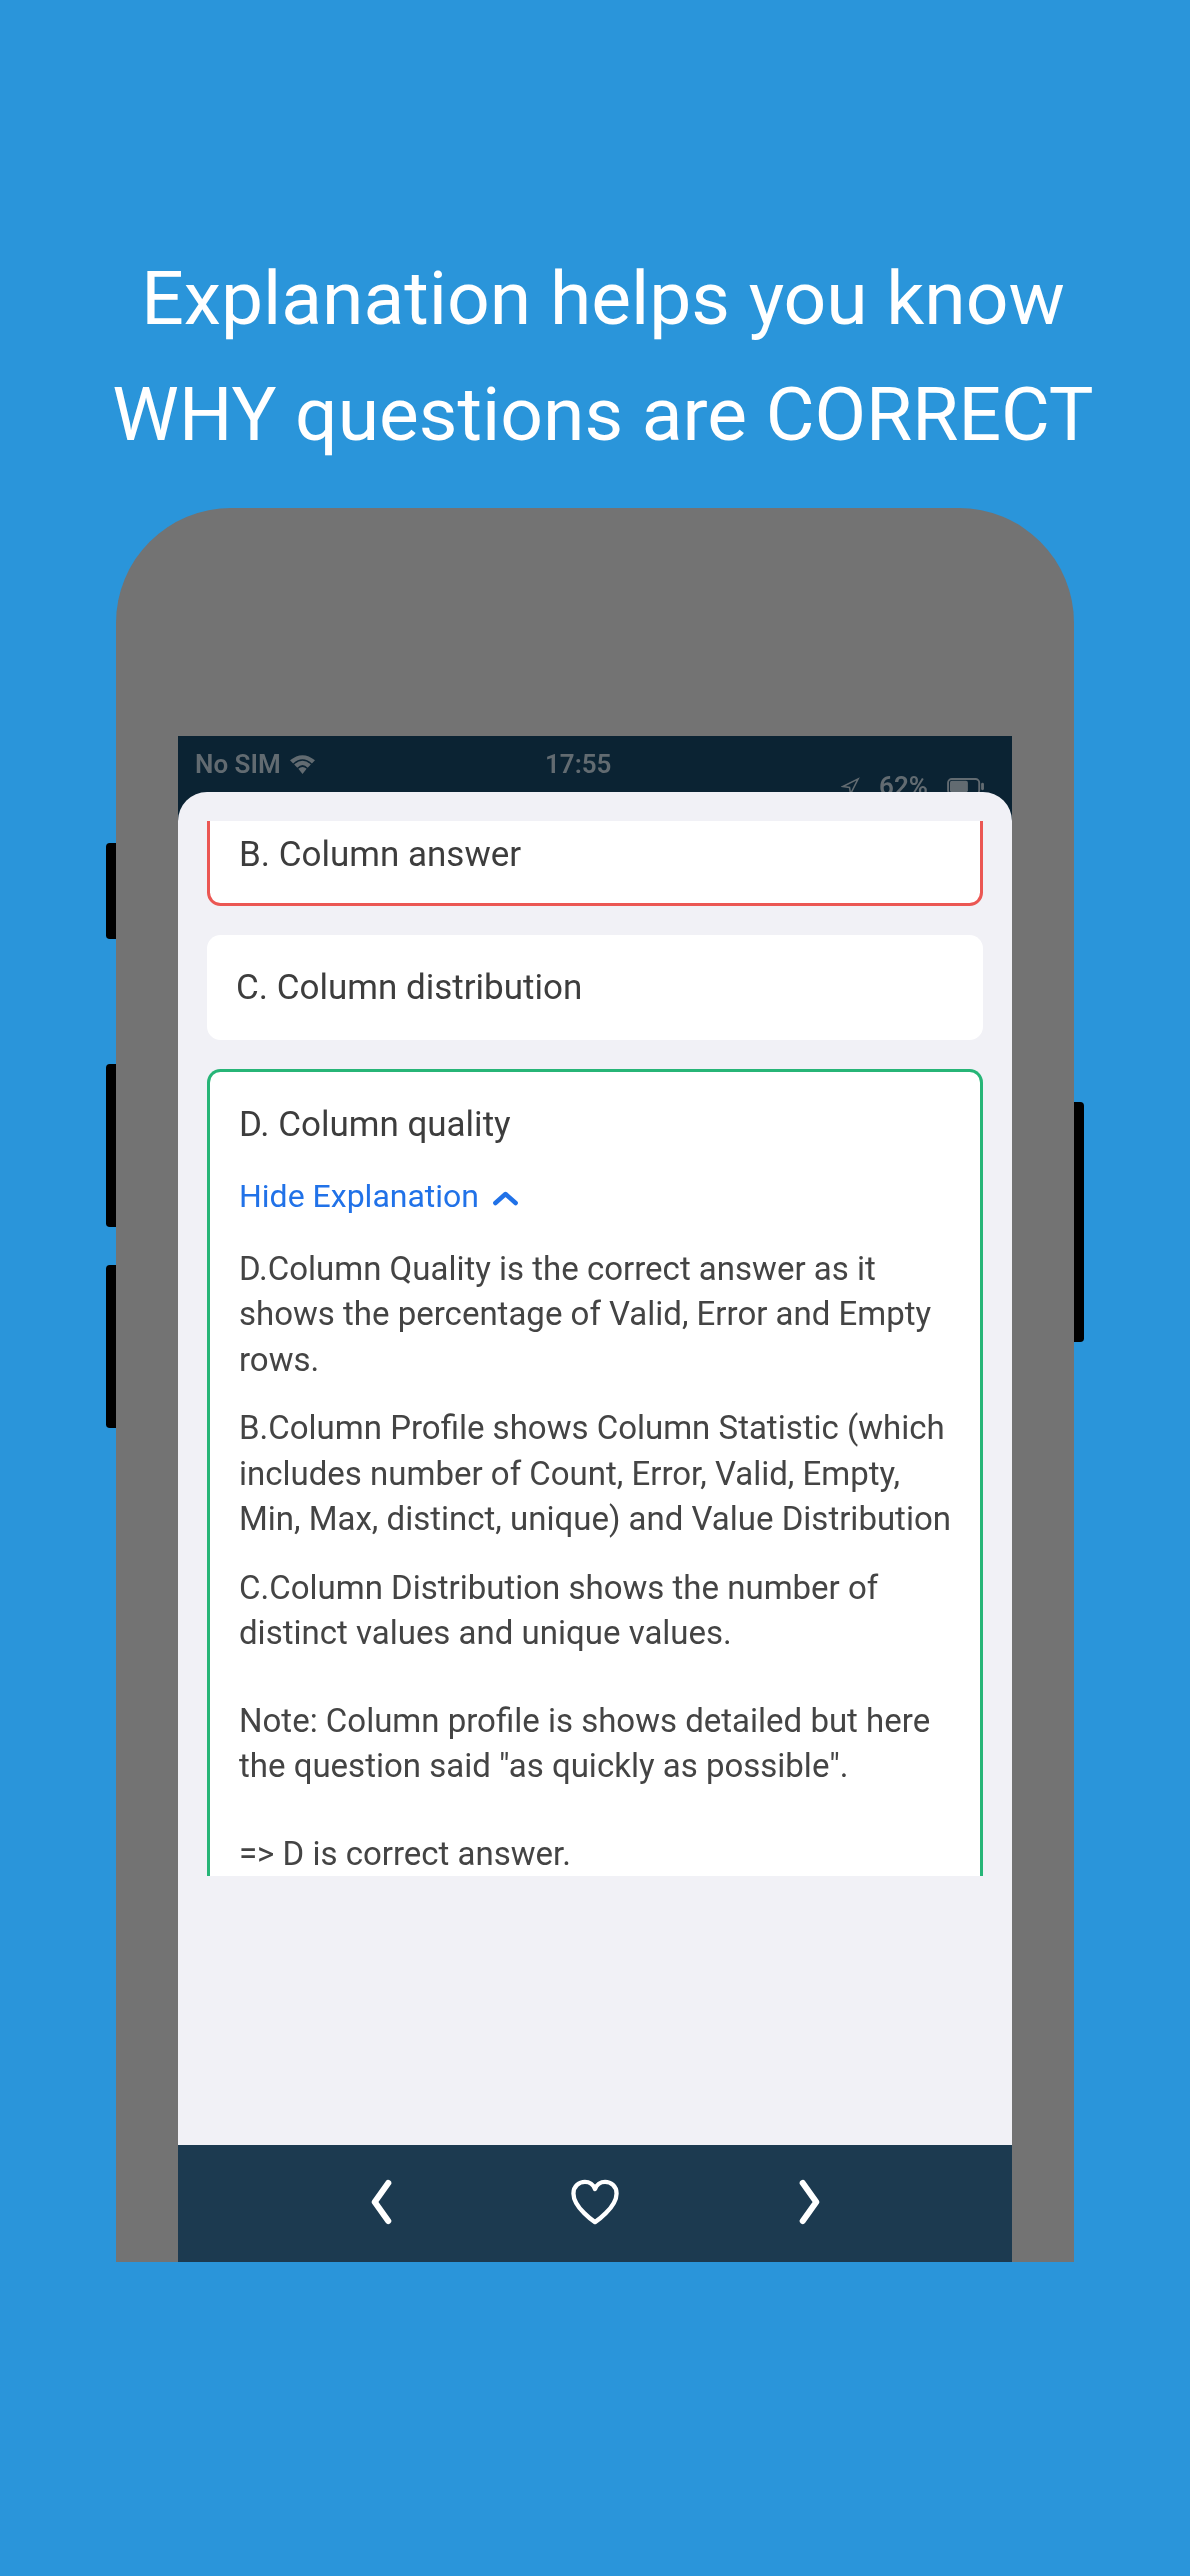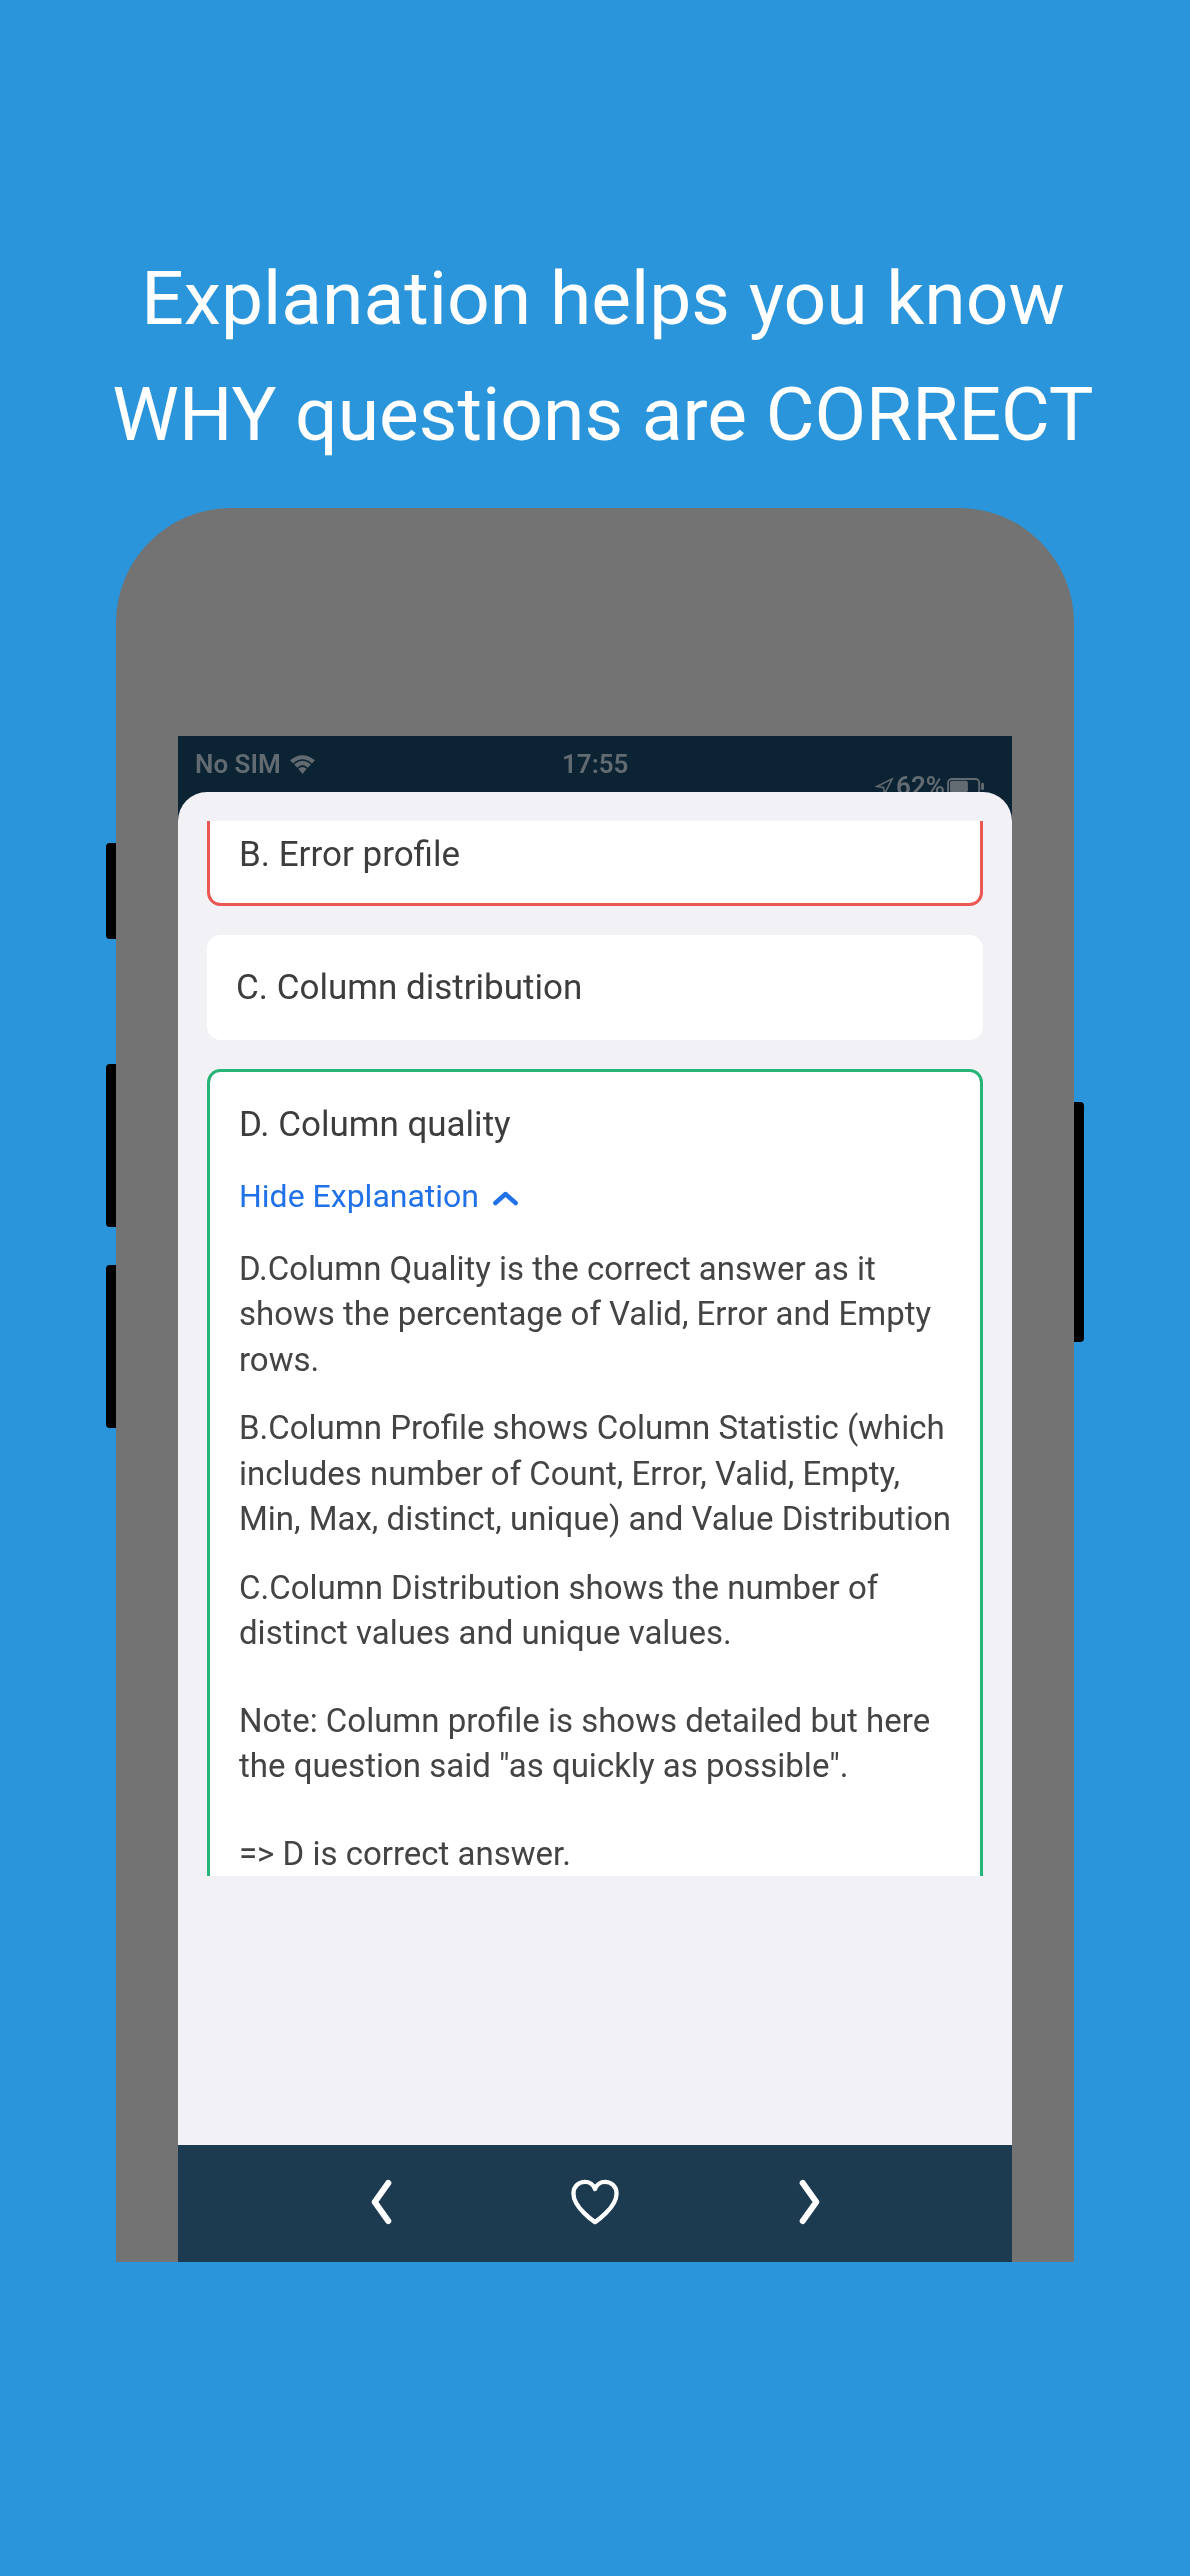--- a/index.html
+++ b/index.html
@@ -51,21 +51,21 @@
     font-weight: 600;
   }
   .status-left {
     display: flex;
     align-items: center;
     gap: 9.6px;
   }
   .status-right {
     display: flex;
     align-items: center;
-    gap: 2px;
+    gap: 19px;
     margin-top: 44px;
   }
   .wifi-icon, .loc-icon, .battery-icon {
     display: inline-flex;
     align-items: center;
   }
   .content-card {
     position: absolute;
     top: 56px;
     left: 0;
@@ -186,21 +186,21 @@
             <rect x="36" y="5" width="3" height="8" rx="1.5" fill="#626b71"></rect>
             <rect x="3" y="3" width="19" height="12" rx="2" fill="#626b71"></rect>
           </svg>
         </span>
       </div>
     </div>
 
     <div class="content-card">
 
       <div class="option wrong">
-        <span>B. Error profile</span>
+        <span>B. Column answer</span>
       </div>
 
       <div class="option">
         <span>C. Column distribution</span>
       </div>
 
       <div class="option correct">
         <span class="opt-title">D. Column quality</span>
 
         <div class="explain-toggle">

